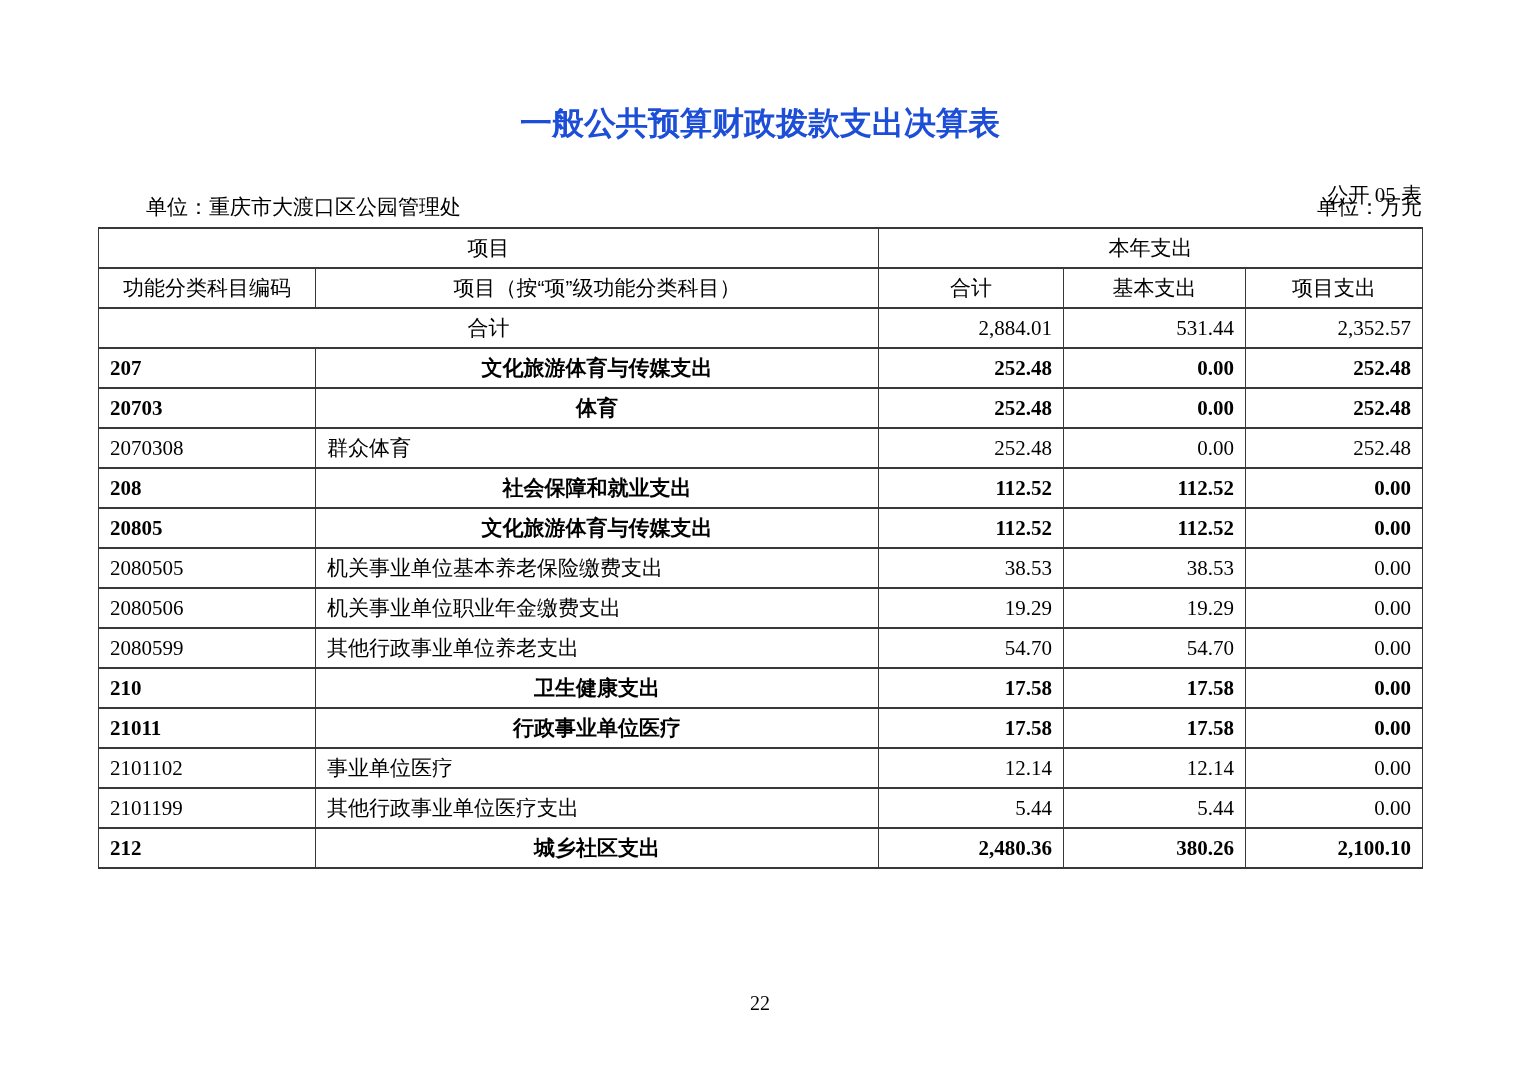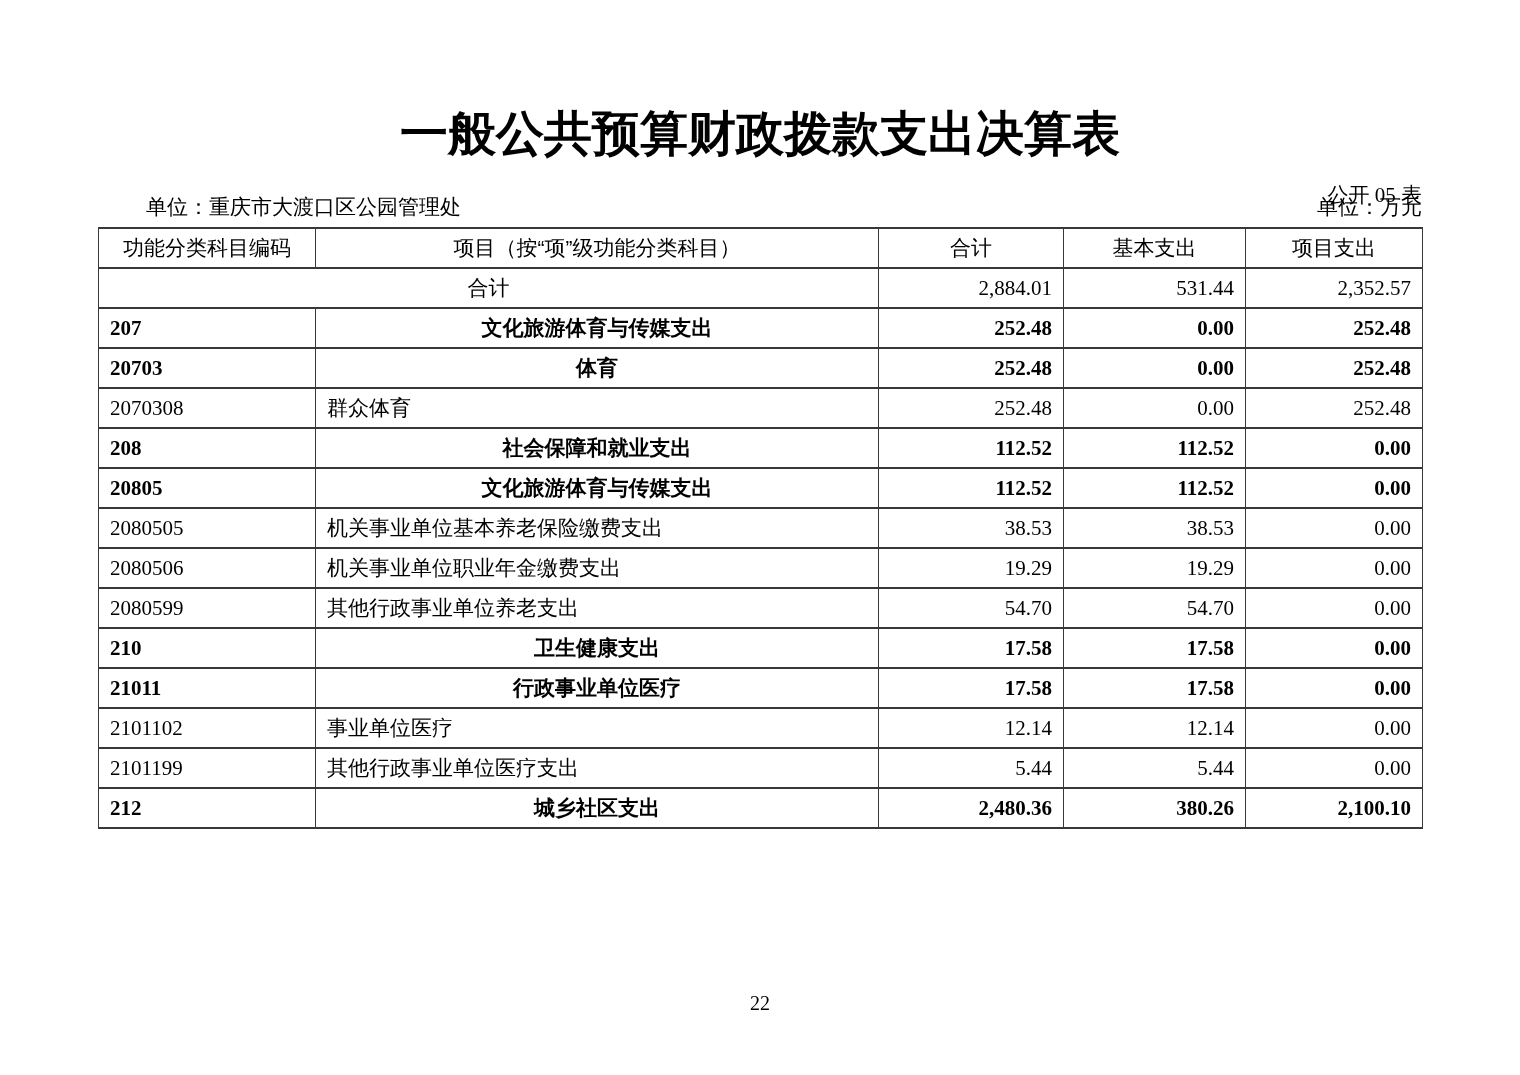--- a/index.html
+++ b/index.html
@@ -9,22 +9,22 @@
     position: relative;
     overflow: hidden;
     font-family: "Liberation Serif", serif;
     color: #000000;
   }
   .doc-title {
     position: absolute; top: 102px; left: 0; width: 100%;
     text-align: center;
     font-family: "Liberation Sans", sans-serif;
     font-weight: bold;
-    font-size: 48px;
-    color: #000000;
+    font-size: 32px;
+    color: #1d4ed8;
   }
   .table-code {
     position: absolute; top: 160px; right: 98px;
     font-size: 21px;
     margin-top: 21px;
   }
   .org-label {
     position: absolute; top: 193px; left: 106px;
     font-size: 21px;
     margin-left: 40px;
@@ -87,20 +87,24 @@
 
 <table class="fin">
   <colgroup>
     <col style="width:217px">
     <col style="width:563px">
     <col style="width:185px">
     <col style="width:182px">
     <col style="width:177px">
   </colgroup>
   <thead>
+    <tr>
+      <th colspan="2" class="hdr">项目</th>
+      <th colspan="3" class="hdr">本年支出</th>
+    </tr>
     <tr>
       <th class="hdr">功能分类科目编码</th>
       <th class="hdr">项目（按“项”级功能分类科目）</th>
       <th class="hdr">合计</th>
       <th class="hdr">基本支出</th>
       <th class="hdr">项目支出</th>
     </tr>
   </thead>
   <tbody id="rows-body">
     <tr>

